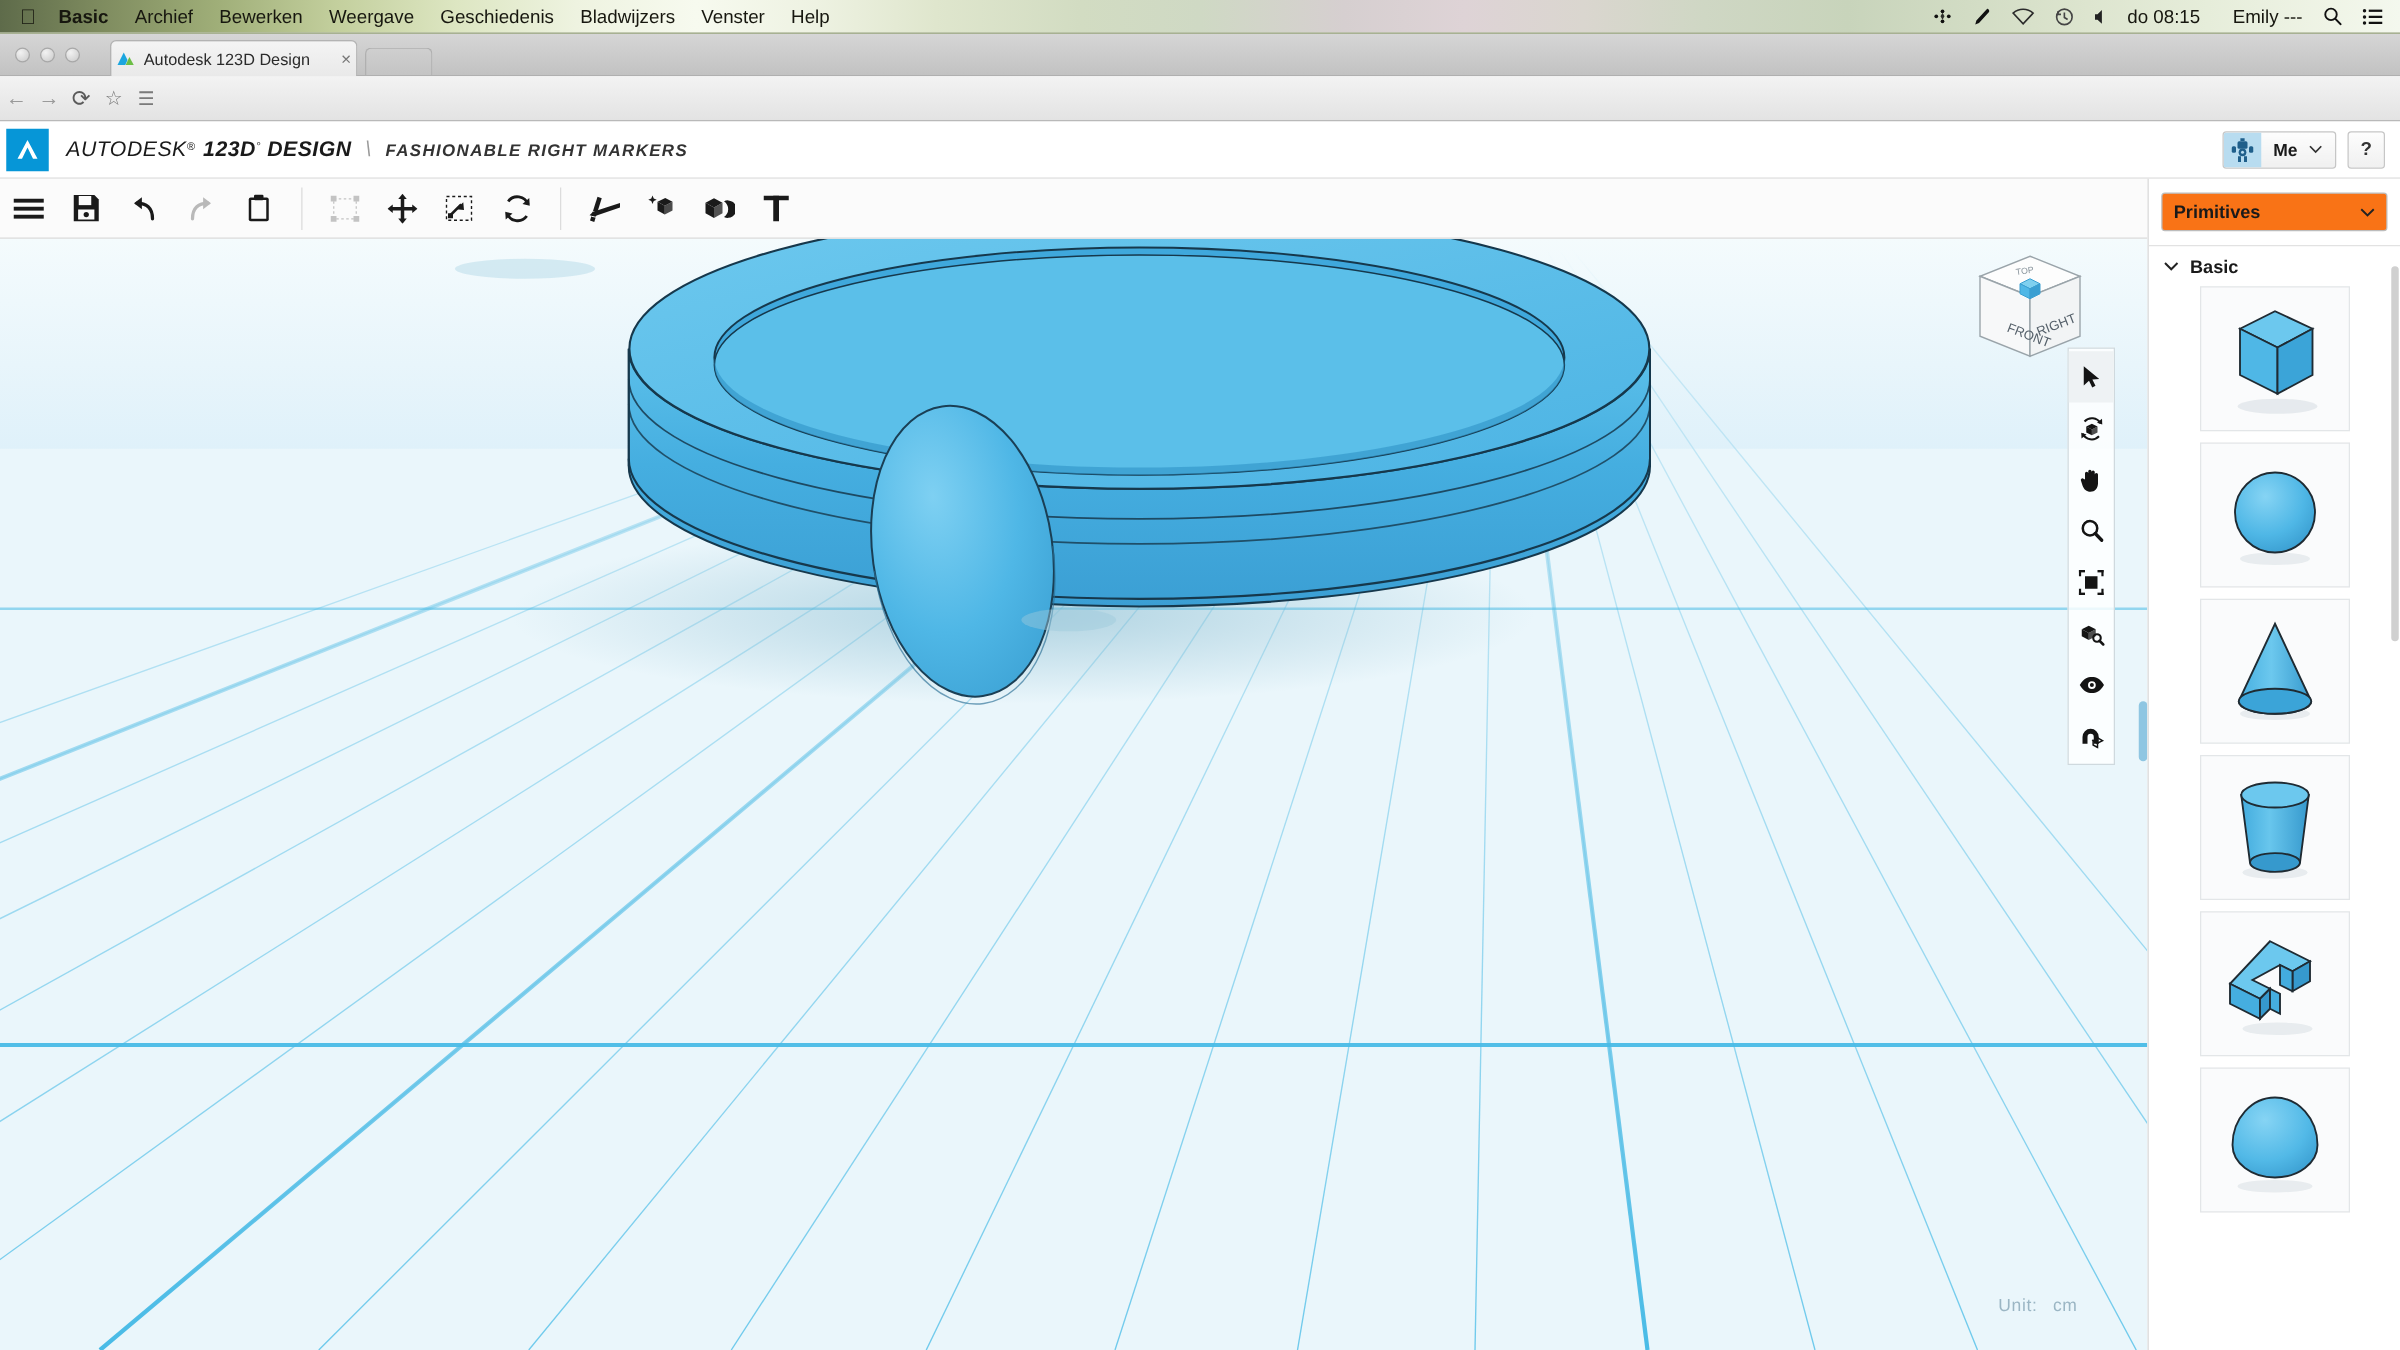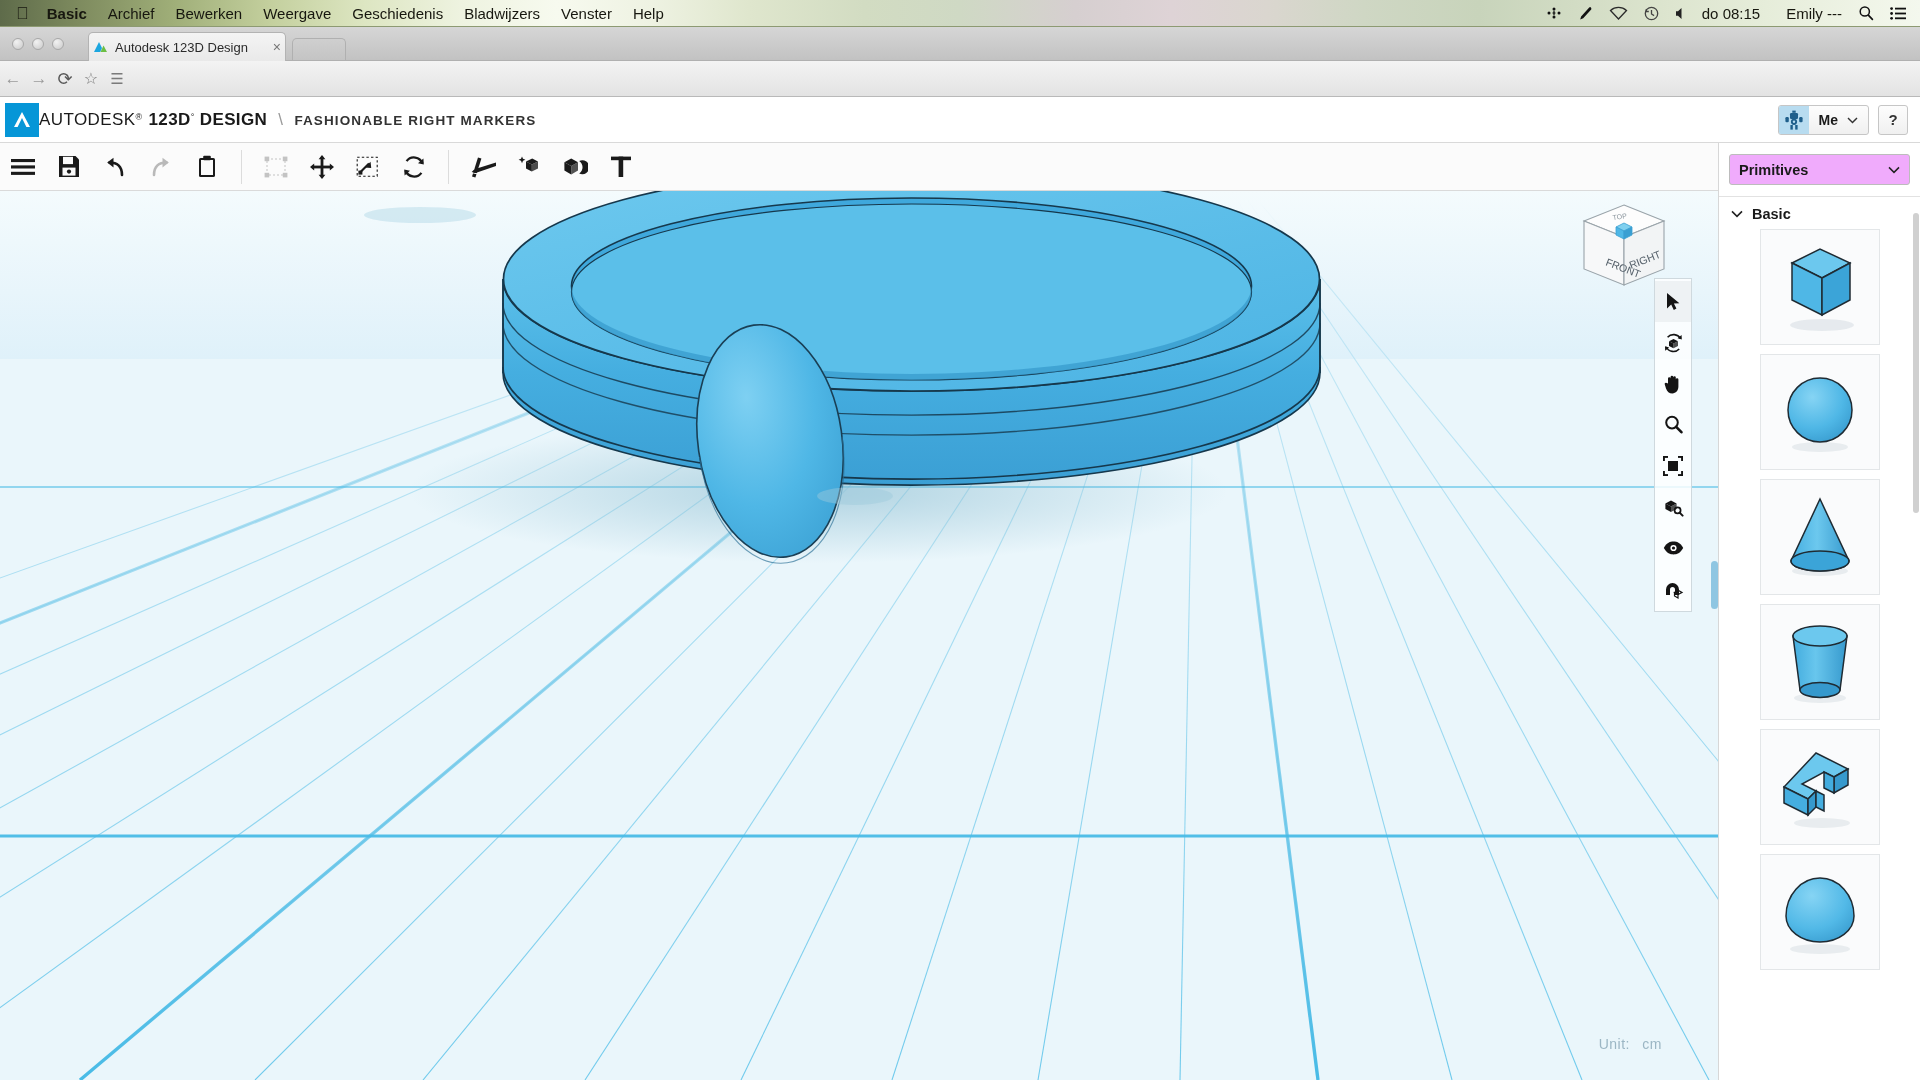--- a/index.html
+++ b/index.html
@@ -93,22 +93,22 @@
     position: absolute; left: 0; top: 97px; width: 1920px; height: 46px;
     background: #ffffff; border-bottom: 1px solid #d9d9d9;
     display: flex; align-items: center; z-index: 30;
   }
   #app-logo {
     width: 34px; height: 34px; background: #0696d7; margin-left: 5px;
     display: flex; align-items: center; justify-content: center; flex: none;
   }
   #app-logo svg { display: block; }
   #brand {
-    font-size: 17px; letter-spacing: .4px;
-    color: #1a1a1a; display: flex; align-items: baseline; white-space: nowrap;
+    margin-left: 14px; font-size: 17px; letter-spacing: .4px;
+    color: #1a1a1a; display: flex; align-items: baseline; white-space: nowrap; font-style: italic;
   }
   #brand .light { font-weight: 400; }
   #brand .heavy { font-weight: 700; }
   #brand .sup { font-size: 9px; vertical-align: super; position: relative; top: -5px; }
   #brand .sep { margin: 0 11px; color: #9a9a9a; font-weight: 300; }
   #brand .doc { font-size: 13.5px; font-weight: 700; letter-spacing: 1.1px; color: #333; }
   #header-right { margin-left: auto; display: flex; align-items: center; gap: 9px; margin-right: 12px; }
   #me-button {
     height: 30px; border: 1px solid #c6c6c6; border-radius: 3px;
     background: linear-gradient(to bottom,#fdfdfd,#f0f0f0);
@@ -182,21 +182,21 @@
   }
 
   
   #right-panel {
     position: absolute; right: 0; top: 143px; width: 202px; height: 937px;
     background: #ffffff; border-left: 1px solid #d7d7d7; z-index: 30;
     overflow: hidden;
   }
   #primitives-select {
     margin: 11px 10px 0 10px; height: 31px;
-    border: 1px solid #bcbcbc; border-radius: 3px; background: #f0abfc;
+    border: 1px solid #bcbcbc; border-radius: 3px; background: #f97316;
     display: flex; align-items: center; padding: 0 9px;
     font-size: 14.5px; font-weight: 700; color: #1a1a1a;
   }
   #primitives-select .caret { margin-left: auto; font-size: 12px; font-weight: 400; }
   #panel-divider { height: 1px; background: #e2e2e2; margin: 11px 0 0 0; }
   #section-basic {
     display: flex; align-items: center; gap: 9px;
     padding: 9px 12px 7px 12px;
     font-size: 14.5px; font-weight: 700; color: #1a1a1a;
   }

